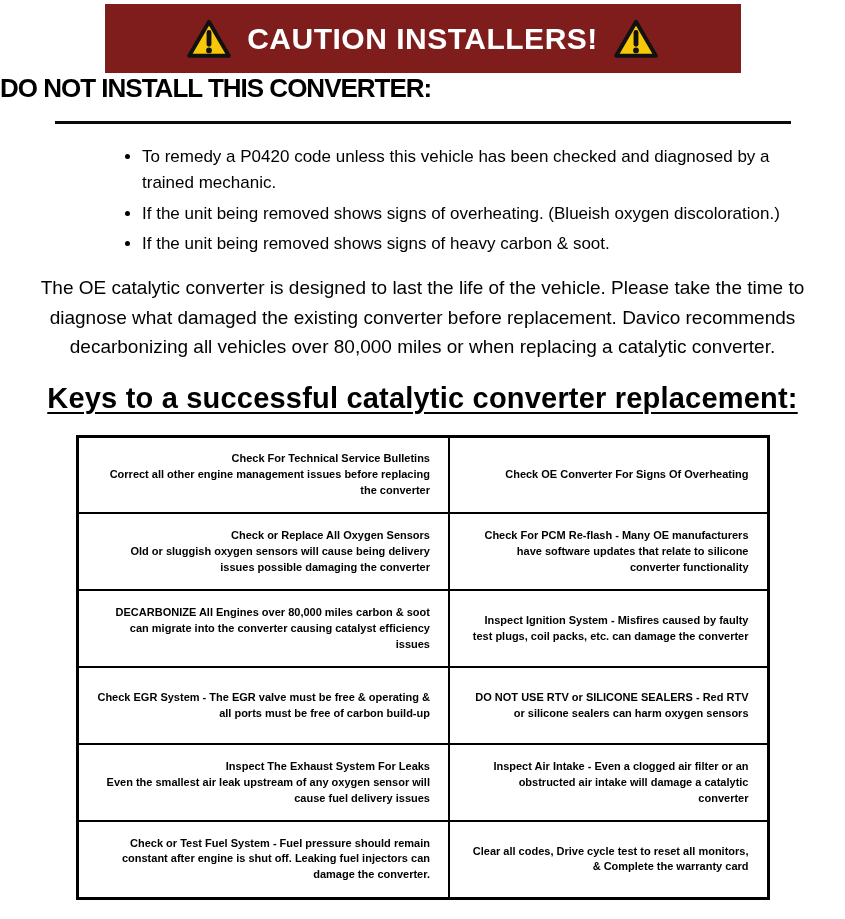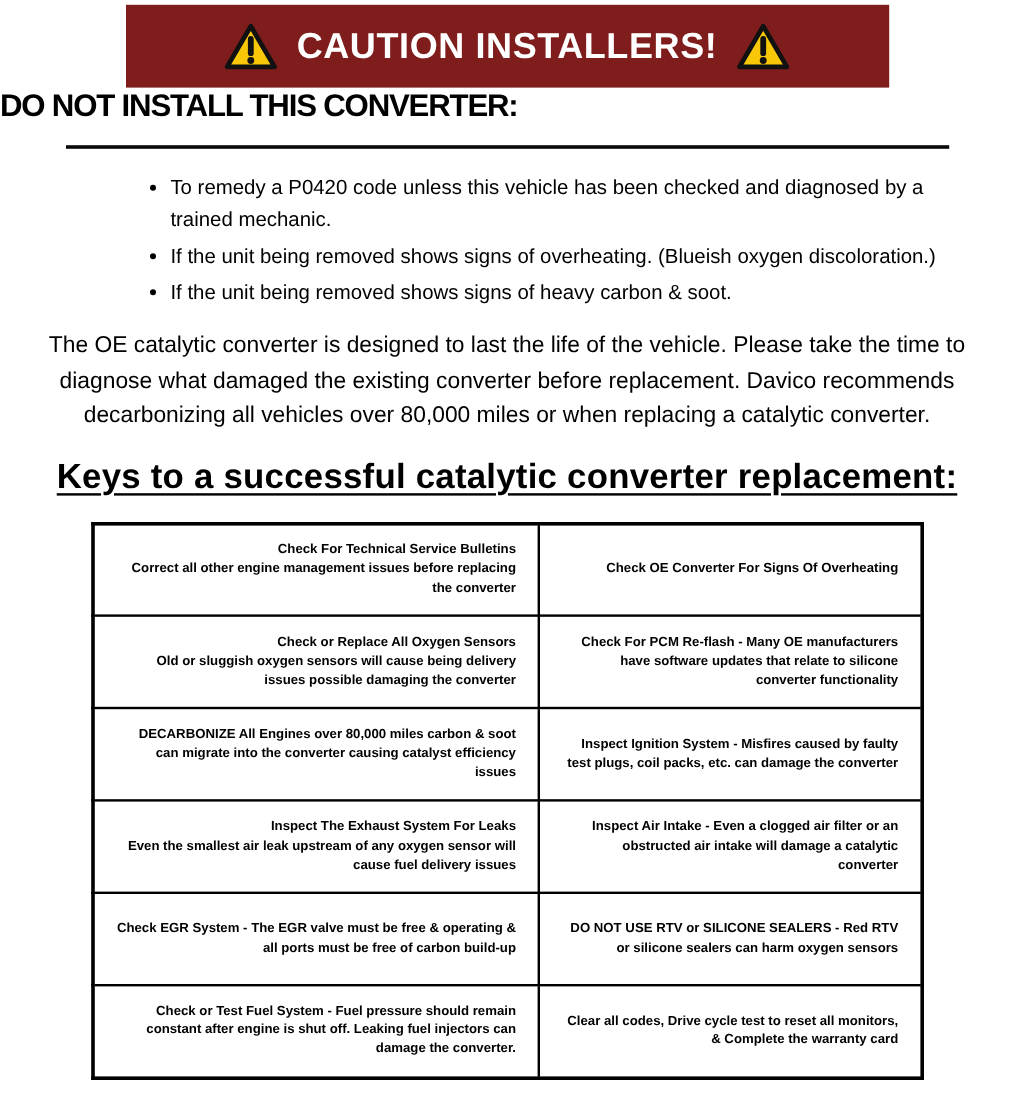--- a/index.html
+++ b/index.html
@@ -147,27 +147,27 @@
       <tr>
         <td class="col-left">Check or Replace All Oxygen Sensors
 Old or sluggish oxygen sensors will cause being delivery issues possible damaging the converter</td>
         <td class="col-right">Check For PCM Re-flash - Many OE manufacturers have software updates that relate to silicone converter functionality</td>
       </tr>
       <tr>
         <td class="col-left">DECARBONIZE All Engines over 80,000 miles carbon &amp; soot can migrate into the converter causing catalyst efficiency issues</td>
         <td class="col-right">Inspect Ignition System - Misfires caused by faulty test plugs, coil packs, etc. can damage the converter</td>
       </tr>
       <tr>
+        <td class="col-left">Check EGR System - The EGR valve must be free &amp; operating &amp; all ports must be free of carbon build-up</td>
+        <td class="col-right">DO NOT USE RTV or SILICONE SEALERS - Red RTV or silicone sealers can harm oxygen sensors</td>
+      </tr>
+      <tr>
         <td class="col-left">Inspect The Exhaust System For Leaks
 Even the smallest air leak upstream of any oxygen sensor will cause fuel delivery issues</td>
         <td class="col-right">Inspect Air Intake - Even a clogged air filter or an obstructed air intake will damage a catalytic converter</td>
-      </tr>
-      <tr>
-        <td class="col-left">Check EGR System - The EGR valve must be free &amp; operating &amp; all ports must be free of carbon build-up</td>
-        <td class="col-right">DO NOT USE RTV or SILICONE SEALERS - Red RTV or silicone sealers can harm oxygen sensors</td>
       </tr>
       <tr>
         <td class="col-left">Check or Test Fuel System - Fuel pressure should remain constant after engine is shut off.  Leaking fuel injectors can damage the converter.</td>
         <td class="col-right">Clear all codes,  Drive cycle test to reset all monitors, &amp; Complete the warranty card</td>
       </tr>
     </tbody>
   </table>
 
 </div>
 

